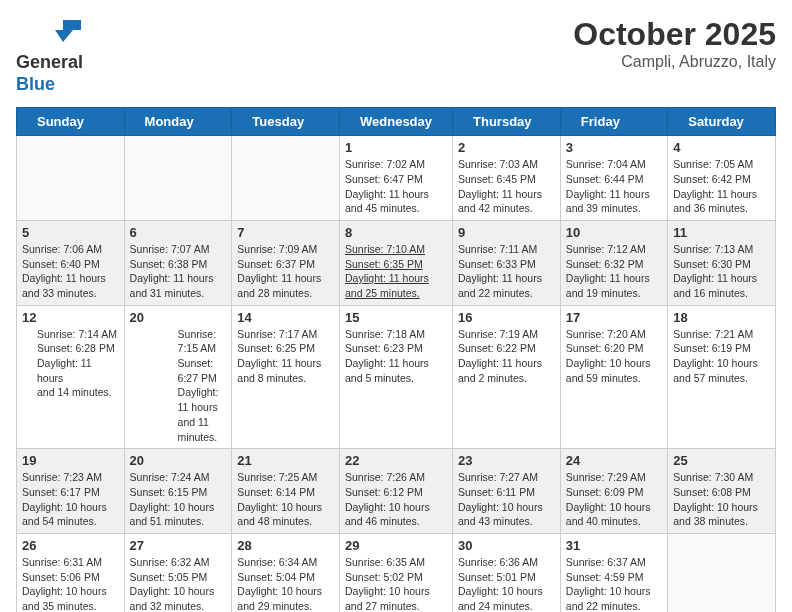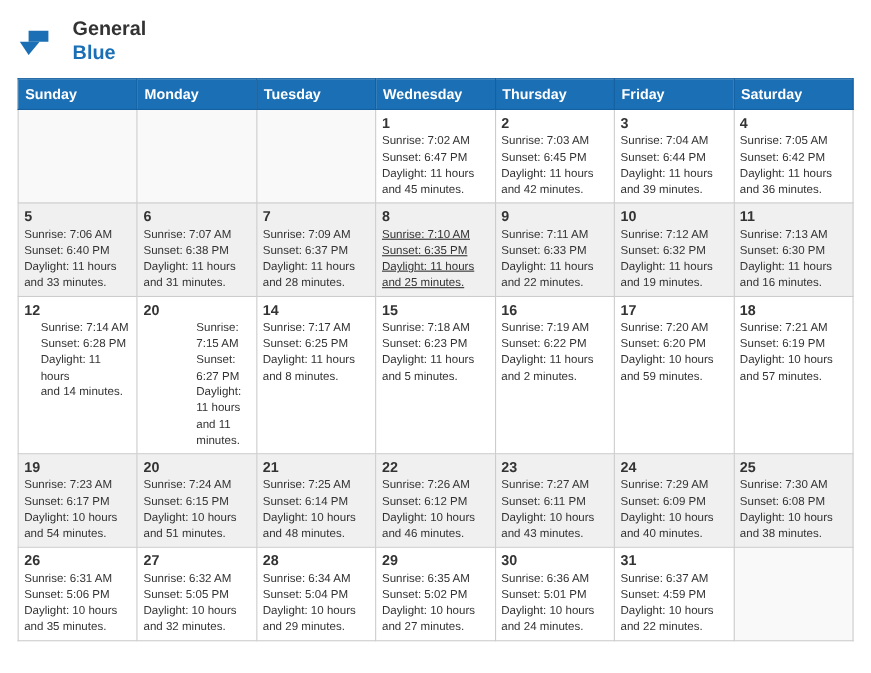--- a/index.html
+++ b/index.html
@@ -11,22 +11,23 @@
       padding: 16px;
     }
     .header {
       display: flex;
       justify-content: space-between;
       align-items: flex-start;
       margin-bottom: 12px;
     }
     .logo {
       display: flex;
-      align-items: center;
-      gap: 20px;
+      align-items: flex-end;
+      gap: 8px;
+      flex-direction: column;
     }
     .logo-text {
       font-size: 18px;
       font-weight: bold;
       line-height: 1.2;
     }
     .logo-text span.general { color: #333; }
     .logo-text span.blue { color: #1a6fb5; }
     .logo-icon {
       width: 30px;
@@ -44,21 +45,21 @@
     }
     .calendar {
       width: 100%;
       border-collapse: collapse;
       border: 1px solid #ccc;
     }
     .calendar th {
       background-color: #1a6fb5;
       color: #fff;
       text-align: left;
-      padding: 6px 6px;
+      padding: 6px 20px;
       font-size: 13px;
       border: 1px solid #1560a0;
     }
     .calendar td {
       border: 1px solid #ccc;
       vertical-align: top;
       padding: 4px 5px;
       width: 108px;
       min-height: 80px;
       font-size: 11px;
@@ -89,20 +90,24 @@
   <div class="logo">
     <svg class="logo-icon" viewBox="0 0 30 28" xmlns="http://www.w3.org/2000/svg">
       <polygon points="10,4 28,4 28,14 10,14" fill="#1a6fb5"></polygon>
       <polygon points="2,14 20,14 10,26" fill="#1a6fb5"></polygon>
     </svg>
     <div class="logo-text">
       <span class="general">General</span><br>
       <span class="blue">Blue</span>
     </div>
   </div>
+  <div class="title-block">
+    <div class="month-title">October 2025</div>
+    <div class="subtitle">Campli, Abruzzo, Italy</div>
+  </div>
 </div>
 
 <table class="calendar">
   <thead>
     <tr>
     <th>Sunday</th>
         <th>Monday</th>
         <th>Tuesday</th>
         <th>Wednesday</th>
         <th>Thursday</th>

